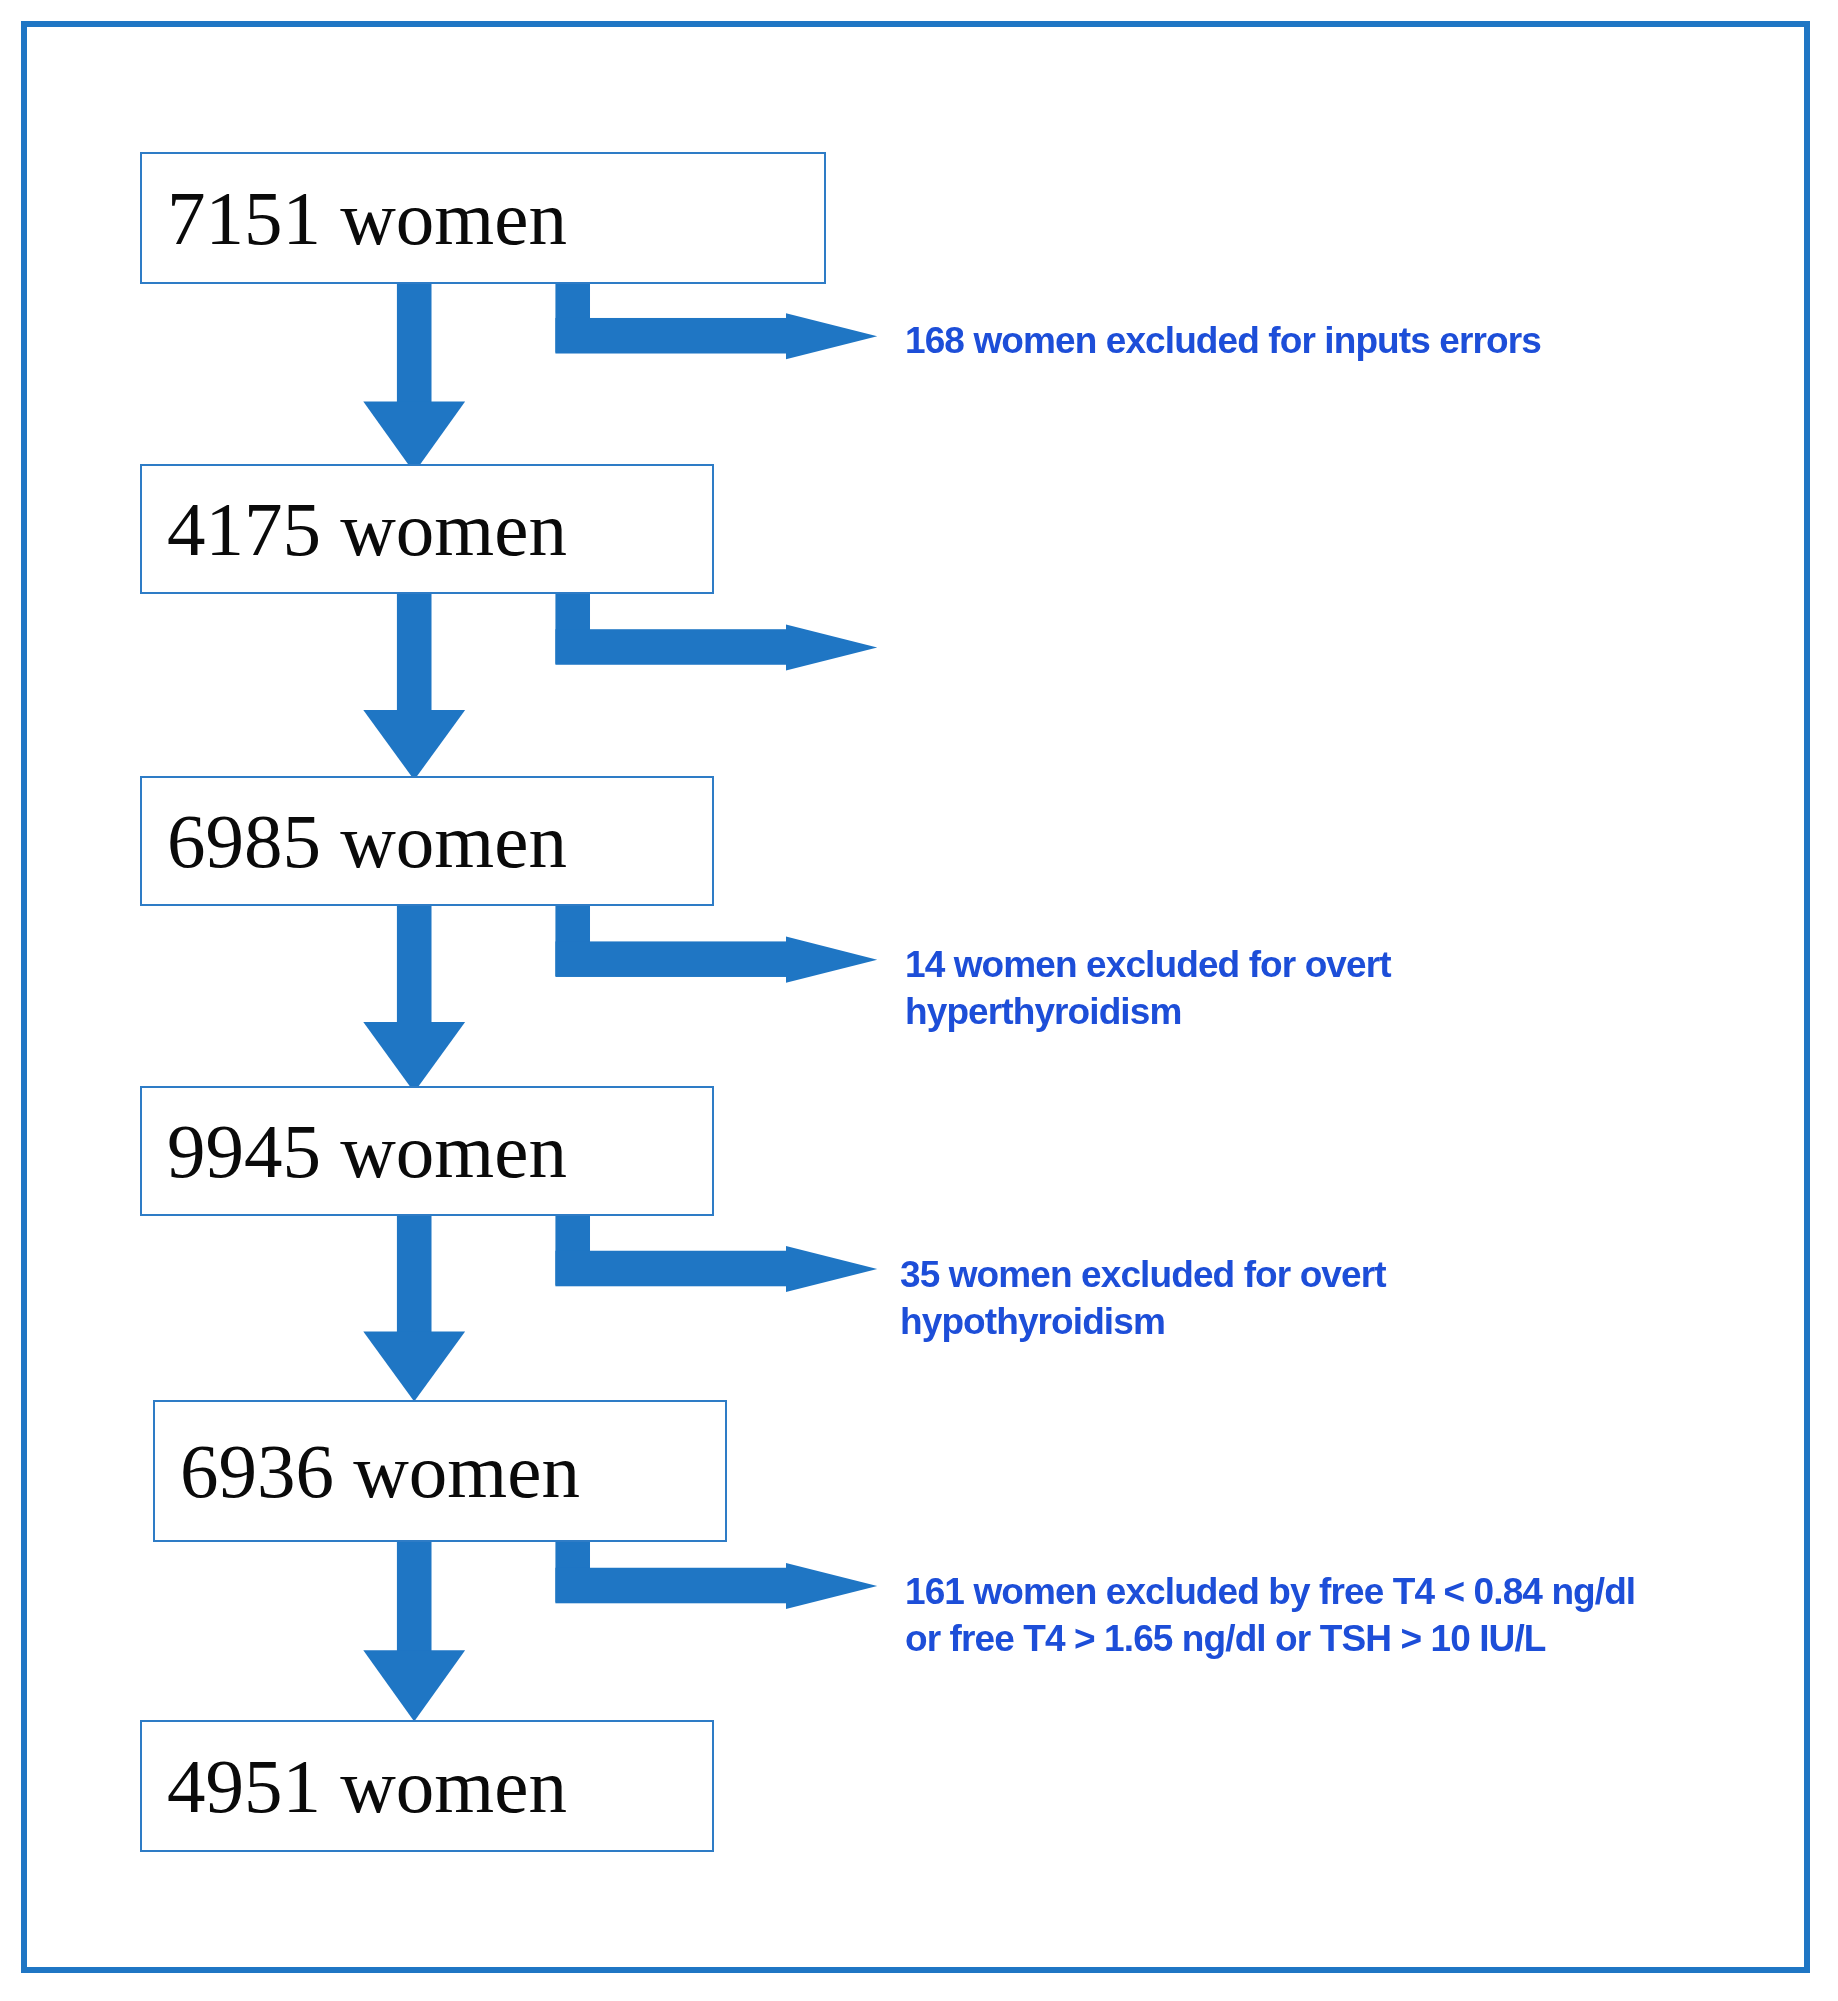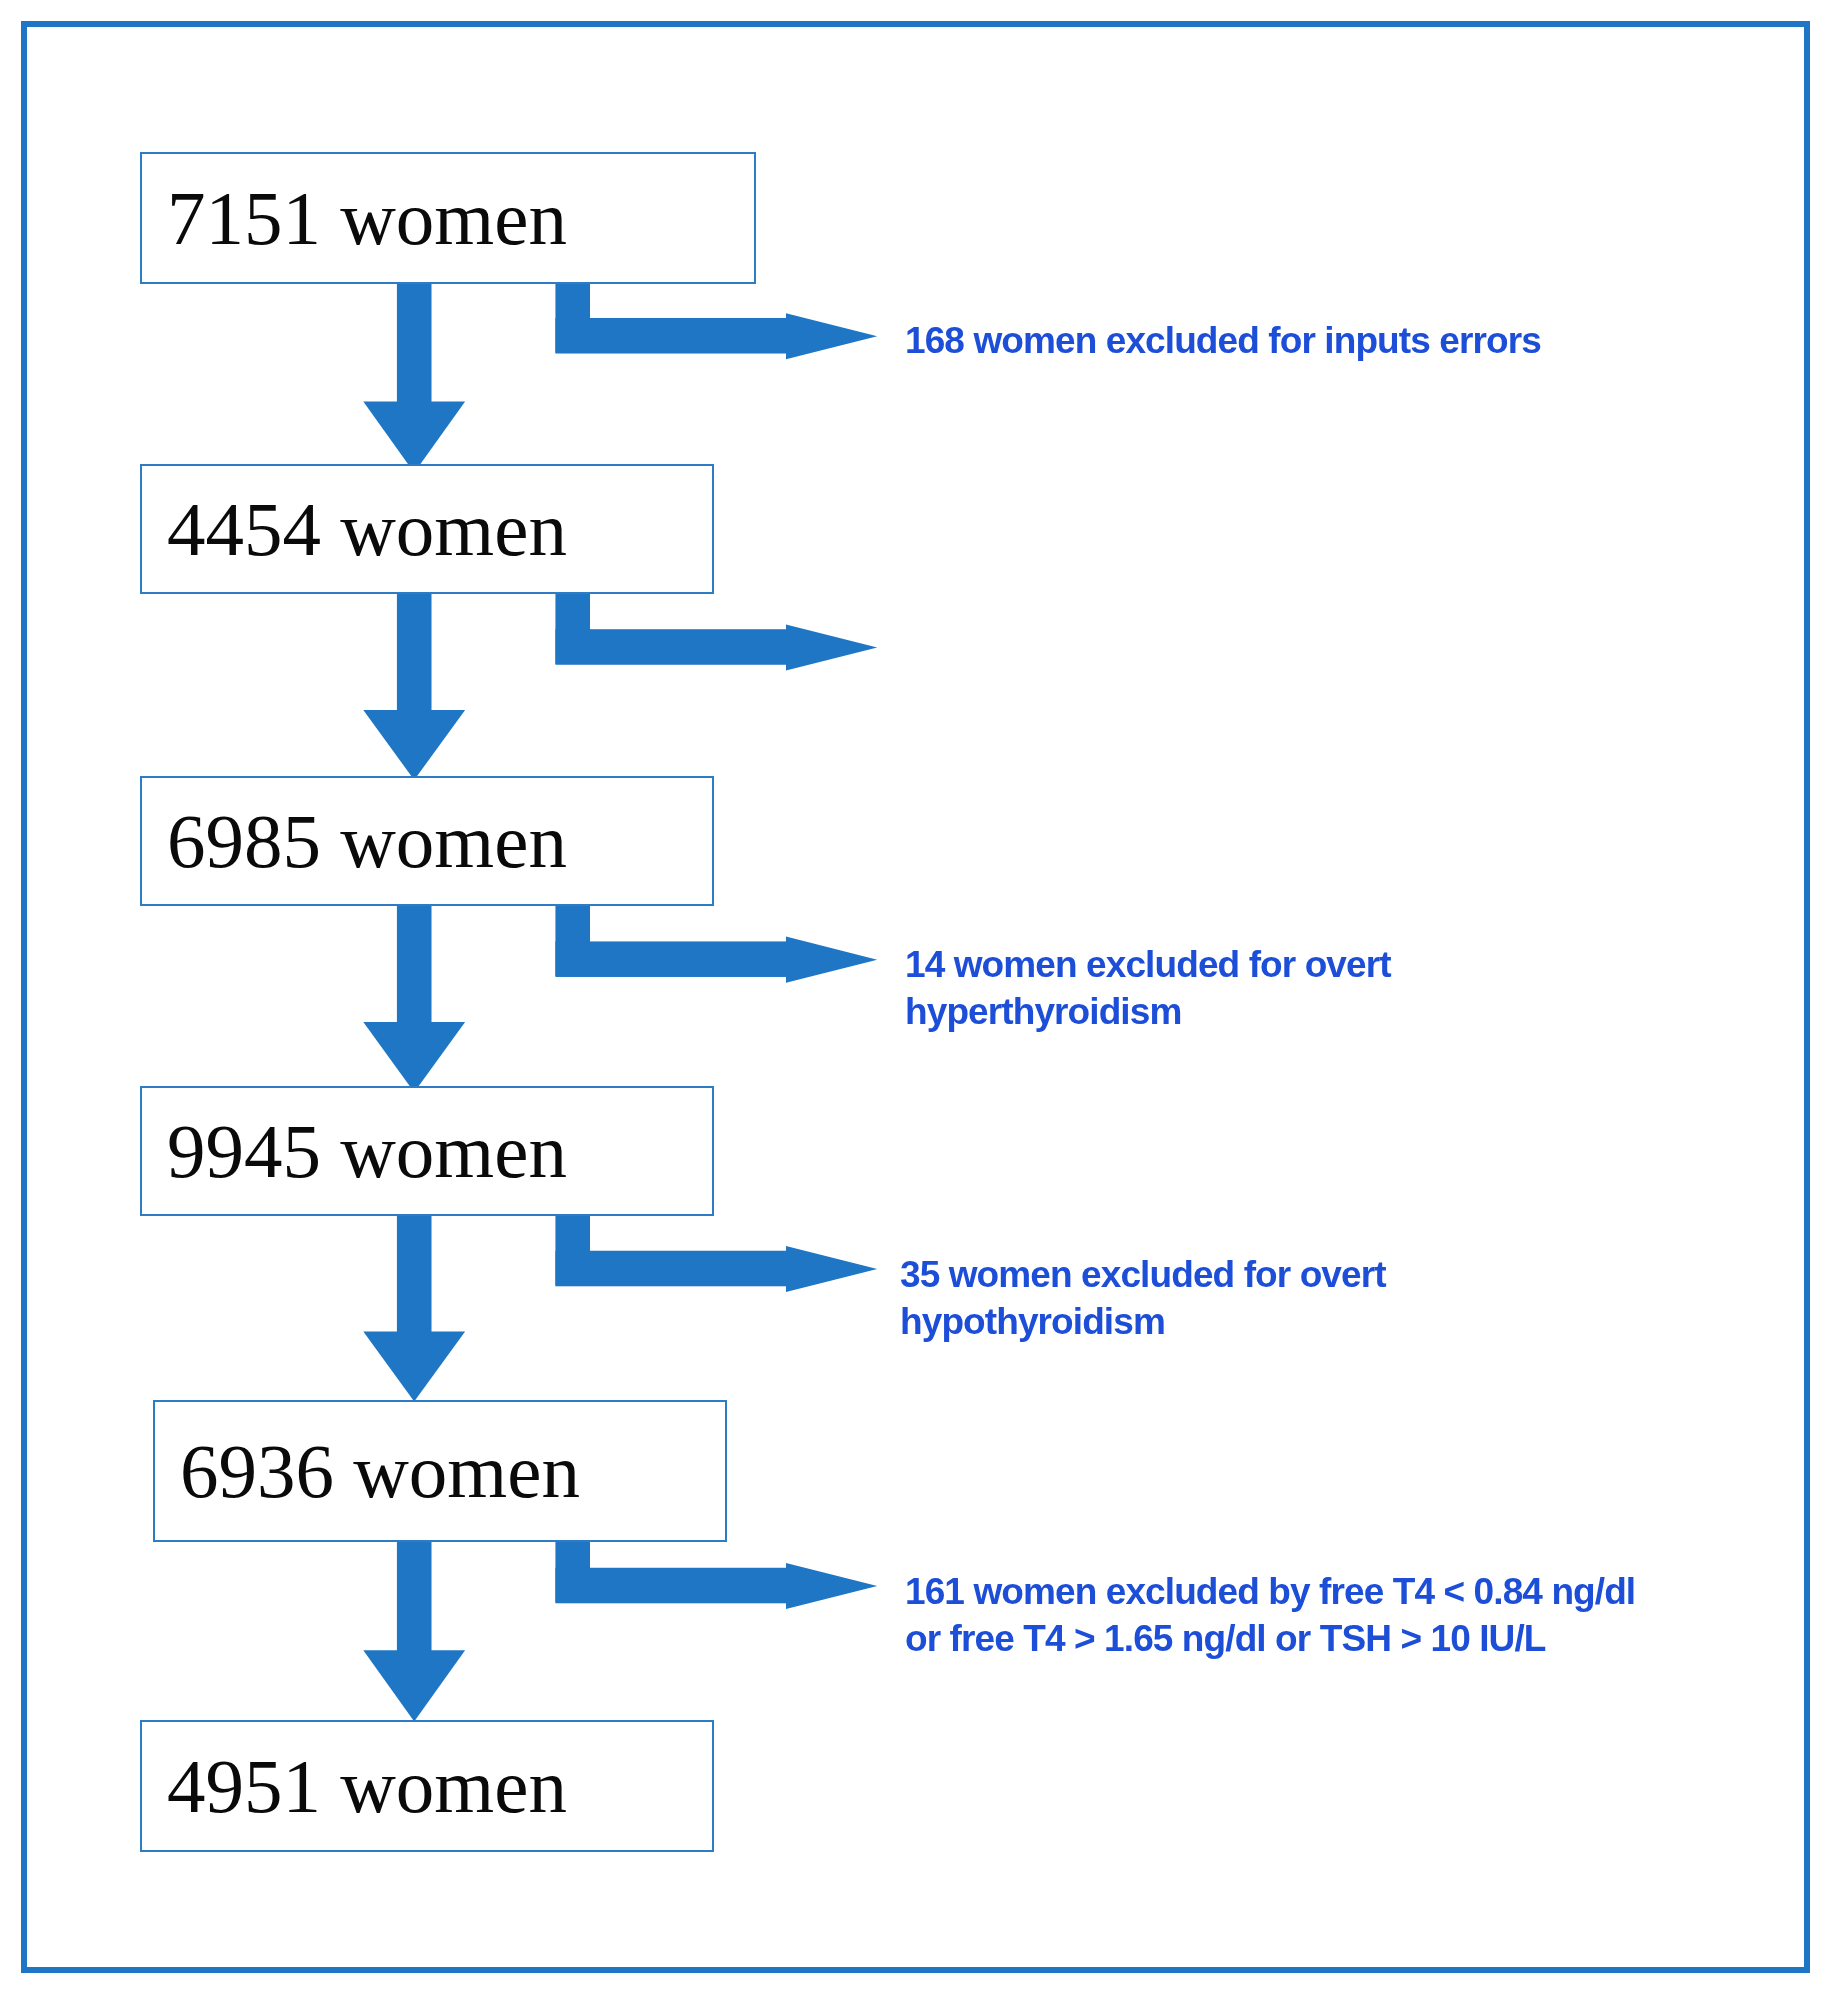--- a/index.html
+++ b/index.html
@@ -124,26 +124,26 @@
       <rect x="413" y="1592" width="36" height="130" fill="#1F76C4"></rect>
       <polygon points="378,1718 484,1718 431,1792" fill="#1F76C4"></polygon>
     </g>
     <g>
       <rect x="578" y="1592" width="36" height="76" fill="#1F76C4"></rect>
       <rect x="578" y="1632" width="250" height="37" fill="#1F76C4"></rect>
       <polygon points="818,1627 818,1675 913,1651" fill="#1F76C4"></polygon>
     </g>
   </svg>
 
-  <div class="node-box" style="left:140px; top:152px; width:616px; height:132px;">
+  <div class="node-box" style="left:140px; top:152px; width:686px; height:132px;">
     <span class="node-label">7151 women</span>
   </div>
 
   <div class="node-box" style="left:140px; top:464px; width:574px; height:130px;">
-    <span class="node-label">4454 women</span>
+    <span class="node-label">4175 women</span>
   </div>
 
   <div class="node-box" style="left:140px; top:776px; width:574px; height:130px;">
     <span class="node-label">6985 women</span>
   </div>
 
   <div class="node-box" style="left:140px; top:1086px; width:574px; height:130px;">
     <span class="node-label">9945 women</span>
   </div>
 

